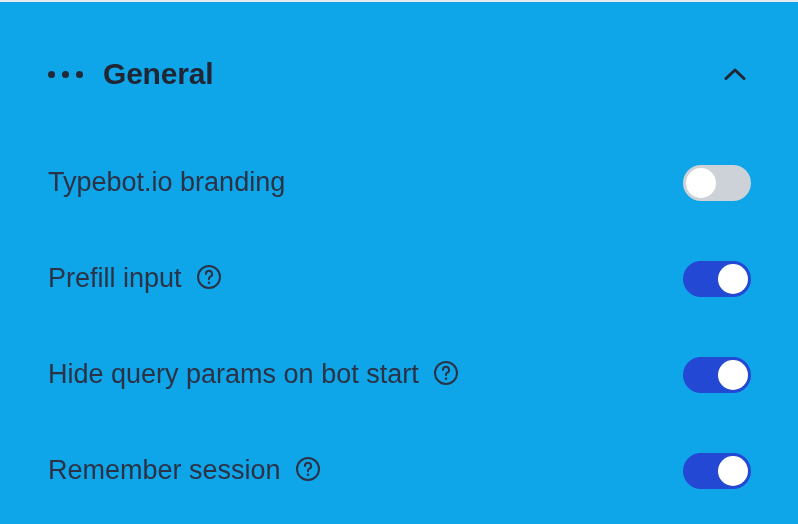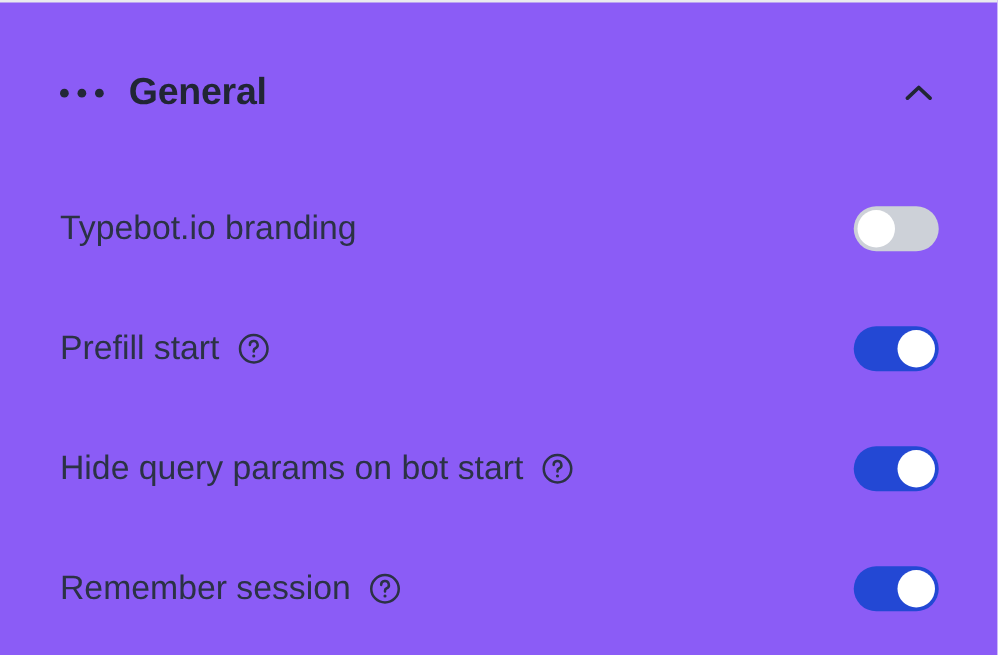--- a/index.html
+++ b/index.html
@@ -9,21 +9,21 @@
     height: 524px;
     background: #ffffff;
     font-family: "Liberation Sans", sans-serif;
     overflow: hidden;
   }
 
   .panel {
     position: relative;
     width: 798px;
     height: 524px;
-    background: #8b5cf6;
+    background: #0ea5e9;
     border-top: 2px solid #e9eaee;
   }
 
   
   .section-header {
     position: absolute;
     left: 0;
     top: 38px;
     width: 798px;
     height: 68px;
@@ -98,21 +98,21 @@
     flex: 0 0 auto;
     display: inline-flex;
     align-items: center;
     justify-content: center;
     cursor: pointer;
   }
   .help-icon svg { display: block; }
 
   .row-left {
     display: flex;
-    align-items: center;
+    align-items: flex-start;
   }
 
   
   .toggle {
     margin-left: auto;
     position: relative;
     width: 68px;
     height: 36px;
     border-radius: 18px;
     background: #cdd1d8;
@@ -165,21 +165,21 @@
       <span class="row-left">
         <span class="row-label">Typebot.io branding</span>
       </span>
       <button class="toggle" aria-label="toggle">
         <span class="knob"></span>
       </button>
     </div>
 
     <div class="setting-row">
       <span class="row-left">
-        <span class="row-label">Prefill start</span>
+        <span class="row-label">Prefill input</span>
         <span class="help-icon">
           <svg width="26" height="26" viewBox="0 0 26 26" fill="none" xmlns="http://www.w3.org/2000/svg">
             <circle cx="13" cy="13" r="11" stroke="#2b3245" stroke-width="2"></circle>
             <path d="M9.9 9.9a3.1 3.1 0 1 1 4.2 2.9c-.7.3-1.1 1-1.1 1.8v.6" stroke="#2b3245" stroke-width="2" stroke-linecap="round" stroke-linejoin="round" fill="none"></path>
             <circle cx="13" cy="18.8" r="1.25" fill="#2b3245"></circle>
           </svg>
         </span>
       </span>
       <button class="toggle on" aria-label="toggle">
         <span class="knob"></span>

